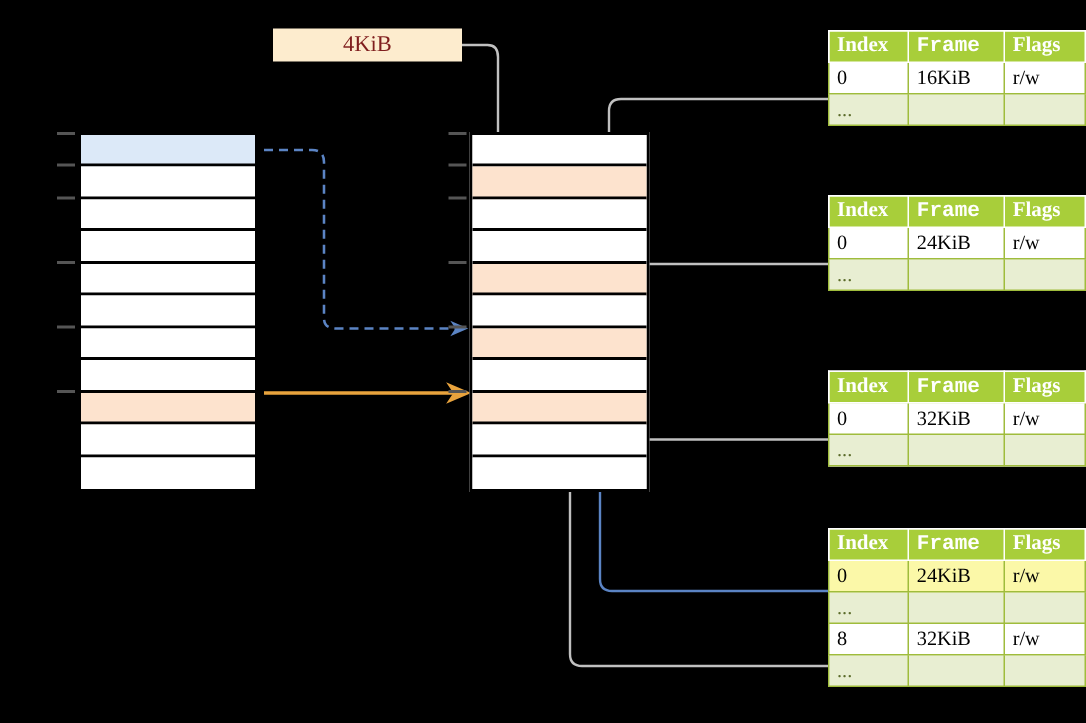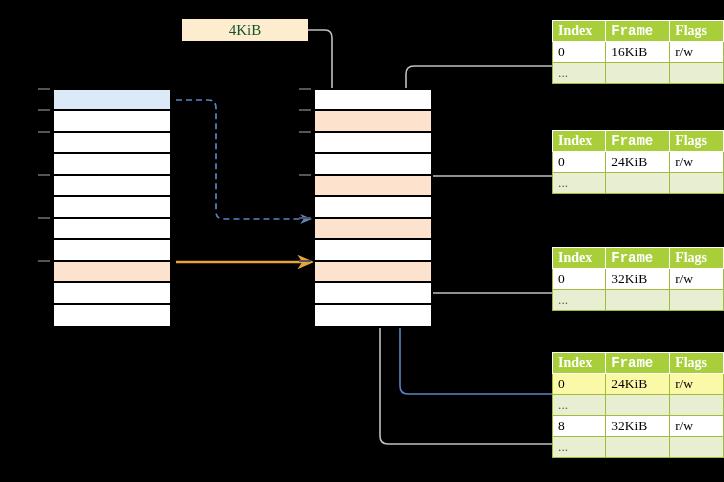--- a/index.html
+++ b/index.html
@@ -50,21 +50,21 @@
   }
 
   
   #kib-box {
     position: absolute;
     left: 182px;
     top: 19px;
     width: 126px;
     height: 22px;
     background: #fdecce;
-    color: #14532d;
+    color: #7f1d1d;
     font-size: 15px;
     line-height: 22px;
     text-align: center;
     box-sizing: border-box;
   }
 
   
   .pt {
     position: absolute;
     border-collapse: collapse;

